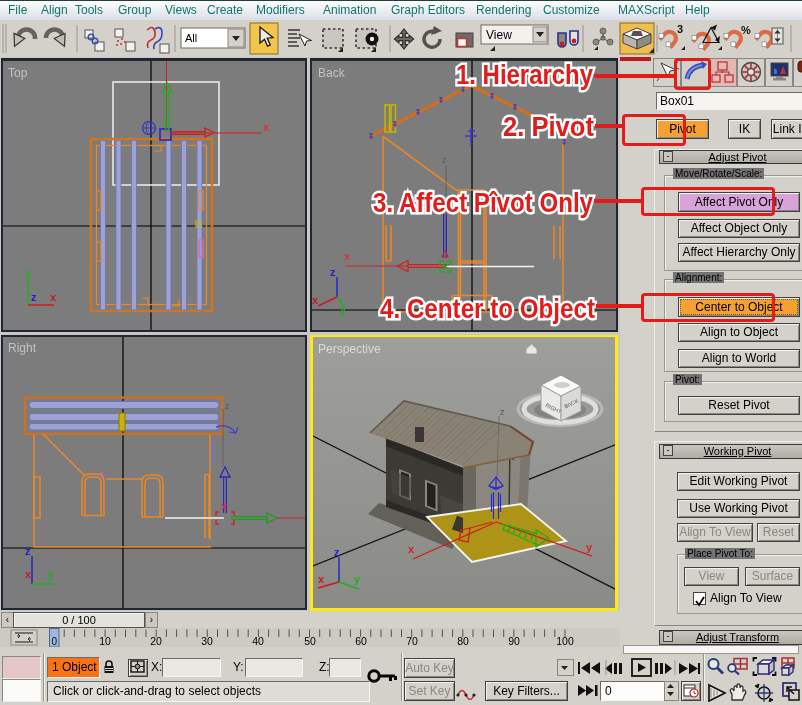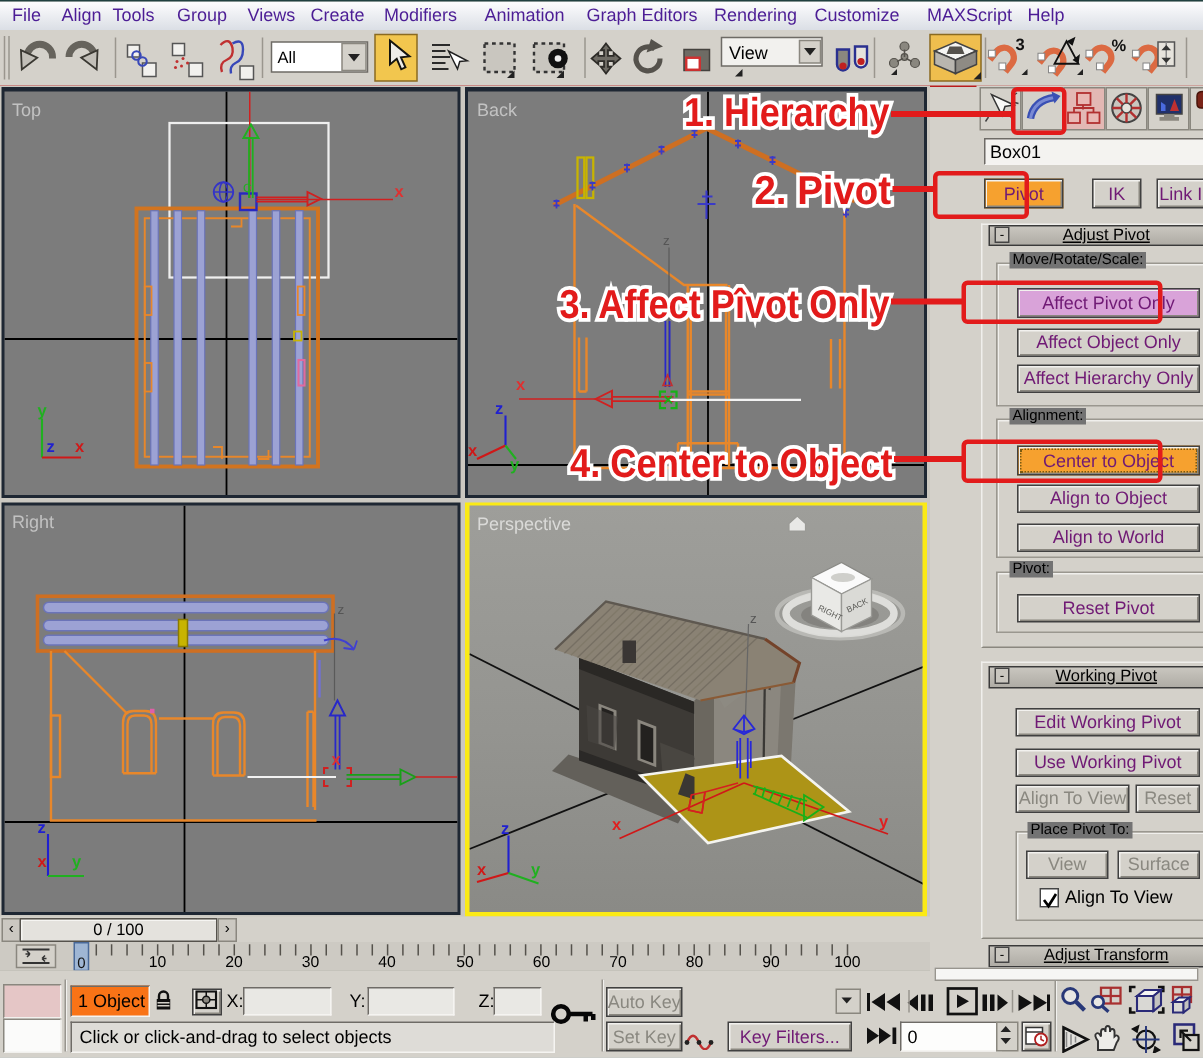--- a/index.html
+++ b/index.html
@@ -1,46 +1,46 @@
 <!DOCTYPE html>
 <html><head>
 <meta charset="utf-8">
 <style>
 html,body{margin:0;padding:0;}
 #root{position:relative;width:802px;height:705px;background:#D4D1CA;font-family:"Liberation Sans",sans-serif;overflow:hidden;}
 .abs{position:absolute;}
-.btn{position:absolute;background:#D4D1CA;border:1px solid #404040;box-shadow:inset 1px 1px 0 #F2F1EE, inset -1px -1px 0 #8A877F;font-size:12px;color:#701a75;text-align:center;font-family:"Liberation Sans",sans-serif;}
+.btn{position:absolute;background:#D4D1CA;border:1px solid #404040;box-shadow:inset 1px 1px 0 #F2F1EE, inset -1px -1px 0 #8A877F;font-size:12px;color:#000000;text-align:center;font-family:"Liberation Sans",sans-serif;}
 .btn.dis{color:#8A8880;}
 .sunken{position:absolute;background:#EFEEEA;border:1px solid;border-color:#6E6B66 #F5F4F1 #F5F4F1 #6E6B66;}
 .grp{position:absolute;border:1px solid #9A978F;box-shadow:1px 1px 0 #F0EFEC inset;}
 .grplabel{position:absolute;background:#737373;font-size:10px;padding:0 2px;color:#000;}
 .rollhead{position:absolute;background:linear-gradient(#C9C6BF,#AFACA5);border:1px solid #3A3A3A;font-size:11px;color:#000;text-align:center;text-decoration:underline;}
 .redbox{position:absolute;border:3px solid #E21B1B;border-radius:4px;}
-.menuitem{position:absolute;top:3px;font-size:12px;color:#4c1d95;}
+.menuitem{position:absolute;top:3px;font-size:12px;color:#0f766e;}
 </style>
 </head>
 <body>
 <div id="root">
 
   <div class="abs" style="left:0;top:0;width:802px;height:20px;background:linear-gradient(#FDFDFE,#D9DDE4);border-top:1px solid #20403F;"></div>
   <span class="menuitem" style="left:8px;">File</span>
   <span class="menuitem" style="left:41px;">Align</span>
   <span class="menuitem" style="left:75px;">Tools</span>
   <span class="menuitem" style="left:118px;">Group</span>
   <span class="menuitem" style="left:165px;">Views</span>
   <span class="menuitem" style="left:207px;">Create</span>
   <span class="menuitem" style="left:256px;">Modifiers</span>
   <span class="menuitem" style="left:323px;">Animation</span>
   <span class="menuitem" style="left:391px;">Graph Editors</span>
   <span class="menuitem" style="left:476px;">Rendering</span>
   <span class="menuitem" style="left:543px;">Customize</span>
   <span class="menuitem" style="left:618px;">MAXScript</span>
   <span class="menuitem" style="left:685px;">Help</span>
 
-  <div class="abs" id="toolbar" style="left:0;top:20px;width:802px;height:37px;background:#D4D1CA;border-bottom:1px solid #b91c1c;">
+  <div class="abs" id="toolbar" style="left:0;top:20px;width:802px;height:37px;background:#D4D1CA;border-bottom:4px solid #b91c1c;">
   <svg width="802" height="37" viewBox="0 0 802 37">
     <g stroke="#9A968E" stroke-width="1">
       <line x1="3" y1="4" x2="3" y2="33"></line>
           <line x1="6" y1="4" x2="6" y2="33"></line>
       <line x1="77" y1="5" x2="77" y2="32"></line>
           <line x1="175" y1="5" x2="175" y2="32"></line>
       <line x1="390" y1="5" x2="390" y2="32"></line>
           <line x1="583" y1="5" x2="583" y2="32"></line>
       <line x1="657" y1="5" x2="657" y2="32"></line>
           <line x1="791" y1="5" x2="791" y2="32"></line>

